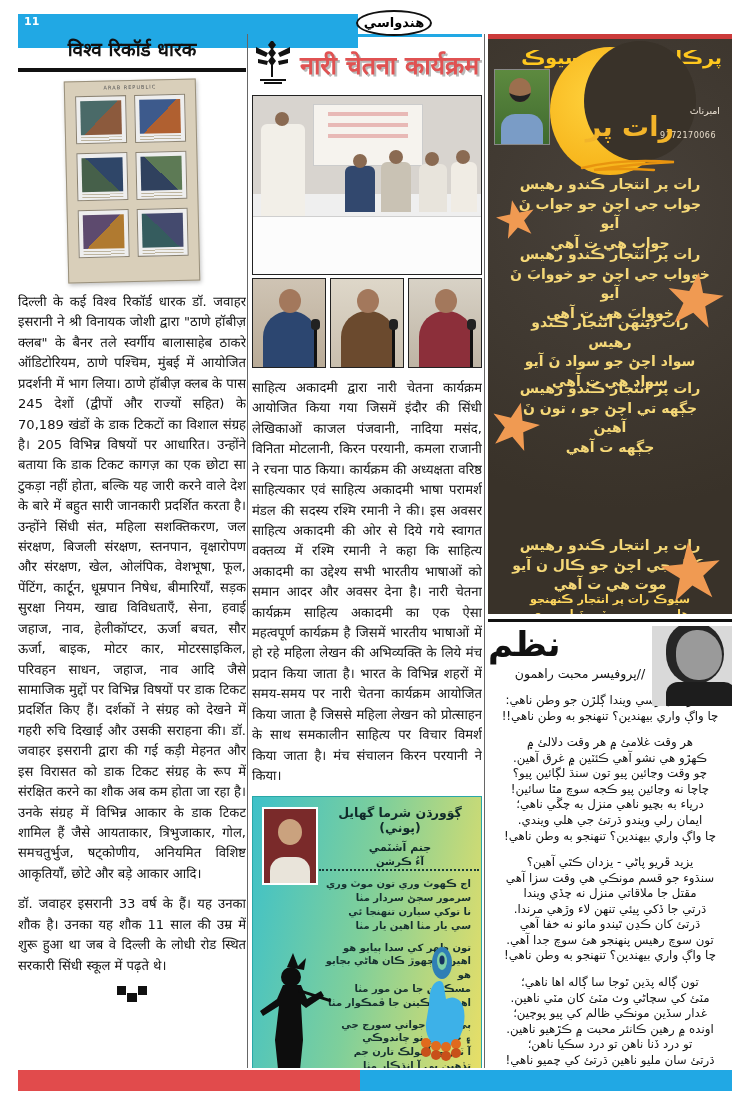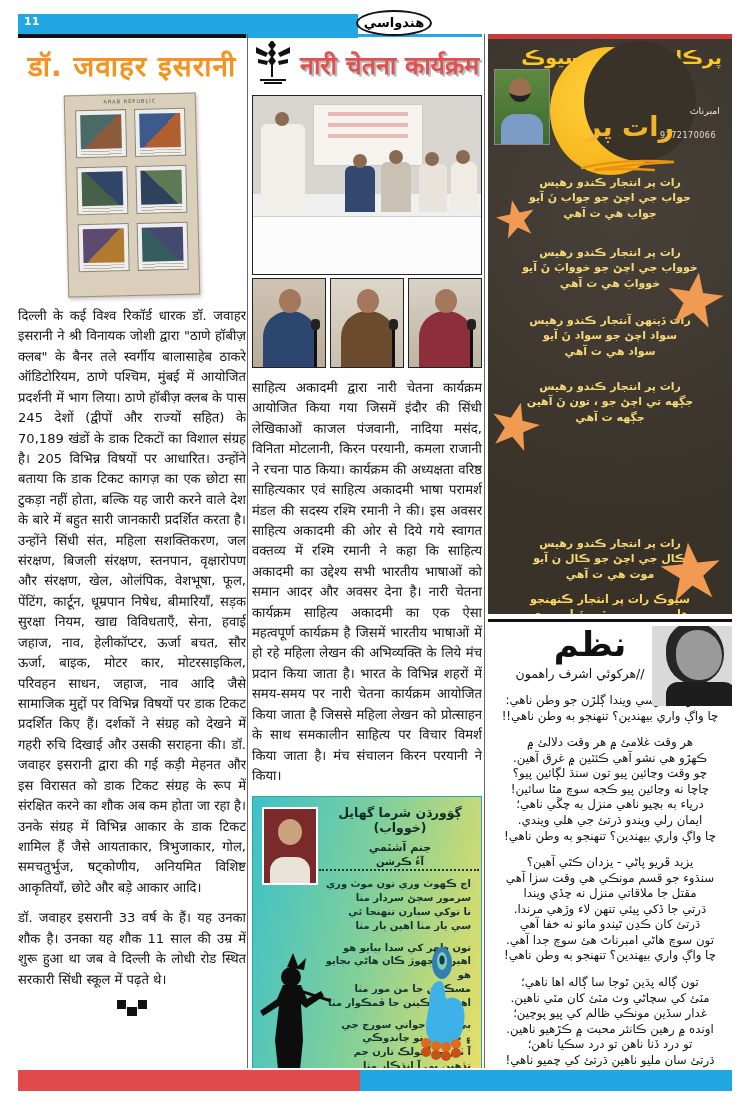--- a/index.html
+++ b/index.html
@@ -2,21 +2,21 @@
 <html lang="hi"><head>
 <meta charset="utf-8">
 <style>
   * { margin:0; padding:0; box-sizing:border-box; }
   html,body { background:#fff; }
   body { font-family:"DejaVu Sans","Liberation Sans",sans-serif; }
   .page { position:relative; width:750px; height:1109px; background:#fff; overflow:hidden; margin:0 auto; }
 
   
   .topbar { position:absolute; left:18px; top:14px; width:714px; height:17px; }
-  .bar { position:absolute; top:0; height:24px; }
+  .bar { position:absolute; top:0; height:34px; }
   .bar.blue { left:0; width:340px; background:#21a8e4; color:#fff; font-size:11px; font-weight:bold; padding:1px 0 0 6px; }
   .bar.red { right:0; width:322px; background:#e14b4c; color:#fff; }
   .bar.red .date { position:absolute; right:6px; top:1px; font-size:11px; font-weight:bold; direction:rtl; }
   .masthead { position:absolute; left:338px; top:-4px; width:76px; height:26px; background:#fff; border:2px solid #111;
               border-radius:50%; text-align:center; font-size:13px; font-weight:bold; line-height:22px; direction:rtl; z-index:2; }
 
   
   .col { position:absolute; top:34px; height:1034px; overflow:hidden; }
   .col-left { left:18px; width:228px; }
   .col-mid { left:252px; width:230px; }
@@ -89,37 +89,37 @@
   .nb-photo::before { content:""; position:absolute; left:14px; top:8px; width:22px; height:24px; border-radius:50%; background:#9c6f4e; box-shadow:inset 0 -16px 0 -10px #222; }
   .nb-photo::after { content:""; position:absolute; left:6px; bottom:-2px; width:42px; height:32px; border-radius:14px 14px 0 0; background:#7a9cc6; }
   .crescent { position:absolute; left:62px; top:8px; width:120px; height:128px; }
   .crescent::before { content:""; position:absolute; inset:0; border-radius:50%; background:radial-gradient(circle at 40% 40%, #ffd23d, #f3a80c); }
   .crescent::after { content:""; position:absolute; left:34px; top:-6px; width:112px; height:120px; border-radius:50%; background:#393229; }
   .nb-place { position:absolute; right:12px; top:66px; font-size:9.5px; color:#f0e6d8; direction:rtl; }
   .nb-phone { position:absolute; right:16px; top:92px; font-size:8px; color:#e8ddcb; letter-spacing:.5px; }
   .nb-raat { position:absolute; right:58px; top:72px; font-size:27px; font-weight:bold; color:#f2b42a; direction:rtl; }
   .nb-swoosh { position:absolute; left:92px; top:118px; width:96px; height:14px; }
   .nb-stanza { position:absolute; left:20px; width:204px; text-align:center; direction:rtl;
-               font-size:11px; font-weight:bold; line-height:1.4; color:#f5d878; white-space:pre-line; }
+               font-size:14px; font-weight:bold; line-height:1.4; color:#f5d878; white-space:pre-line; }
   .st0{top:136px;} .st1{top:206px;} .st2{top:274px;} .st3{top:340px;} .st4{top:428px;} .st5{top:497px;}
   .nb-close { position:absolute; left:20px; top:553px; width:204px; text-align:center; direction:rtl;
               font-size:11.2px; font-weight:bold; line-height:1.35; color:#ffd75e; white-space:pre-line; }
   .star { position:absolute; background:#f09a52; clip-path:polygon(50% 2%,62% 36%,98% 36%,69% 58%,80% 94%,50% 72%,20% 94%,31% 58%,2% 36%,38% 36%); }
   .star.a{left:8px; top:160px; width:40px; height:40px; transform:rotate(-12deg);}
   .star.b{right:8px; top:232px; width:58px; height:58px; transform:rotate(8deg);}
   .star.c{left:2px; top:362px; width:50px; height:50px; transform:rotate(14deg);}
   .star.d{right:10px; top:502px; width:62px; height:62px; transform:rotate(-6deg);}
 
   
   .nazm-rule { width:244px; height:3px; background:#111; margin-top:5px; }
   .nazm { position:relative; width:244px; margin-top:2px; }
   .nazm-photo { position:absolute; right:0; top:2px; width:80px; height:80px; background:#d9d9d9; overflow:hidden; }
   .nazm-photo::before { content:""; position:absolute; right:10px; top:4px; width:46px; height:50px; border-radius:46% 54% 50% 50%; background:#9a9a9a; box-shadow:-4px -2px 0 6px #262626; }
   .nazm-photo::after { content:""; position:absolute; right:-4px; bottom:-10px; width:70px; height:34px; border-radius:12px; background:#1d1d1d; }
-  .nazm-title { text-align:center; padding-right:40px; font-size:34px; font-weight:bold; color:#111; direction:rtl; }
+  .nazm-title { text-align:left; padding-right:40px; font-size:34px; font-weight:bold; color:#111; direction:rtl; }
   .nazm-by { text-align:center; padding-right:60px; font-size:12.5px; color:#111; direction:rtl; margin-top:2px; }
   .nazm-body { margin-top:12px; direction:rtl; text-align:center; font-size:11.8px; line-height:1.32; color:#111; }
   .nazm-stanza { margin-bottom:11px; white-space:pre-line; }
 
   
   .footer { position:absolute; left:18px; top:1070px; width:714px; height:21px; }
   .footer .fred { position:absolute; left:0; width:342px; height:21px; background:#e14b4c; }
   .footer .fblue { position:absolute; left:342px; width:372px; height:21px; background:#21a8e4; }
 
   .devanagari { font-family:"DejaVu Sans","Liberation Sans",sans-serif; }
@@ -133,22 +133,22 @@
   <header class="topbar">
     <div class="bar blue">
       <span>11</span>
     </div>
     <div class="masthead">
       <span>هندواسي</span>
     </div>
   </header>
 
   <section class="col col-left">
+    <h2 class="kicker devanagari">विश्व रिकॉर्ड धारक</h2>
     <div class="krule"></div>
-    <h1 class="left-title devanagari">डॉ. जवाहर इसरानी</h1>
     <figure class="stamp-album">
       <div class="album-head">ARAB REPUBLIC</div>
       <div class="stamp-grid">
         <div class="stamp s1">
             <div class="inner"></div>
             <div class="cap"></div>
           </div>
         <div class="stamp s2">
             <div class="inner"></div>
             <div class="cap"></div>
@@ -231,21 +231,21 @@
       <div class="portrait p3">
           <div class="sil"></div>
           <div class="mic"></div>
         </div>
     </div>
     <p class="body-para devanagari mid-body">साहित्य अकादमी द्वारा नारी चेतना कार्यक्रम आयोजित किया गया जिसमें इंदौर की सिंधी लेखिकाओं काजल पंजवानी, नादिया मसंद, विनिता मोटलानी, किरन परयानी, कमला राजानी ने रचना पाठ किया। कार्यक्रम की अध्यक्षता वरिष्ठ साहित्यकार एवं साहित्य अकादमी भाषा परामर्श मंडल की सदस्य रश्मि रमानी ने की। इस अवसर साहित्य अकादमी की ओर से दिये गये स्वागत वक्तव्य में रश्मि रमानी ने कहा कि साहित्य अकादमी का उद्देश्य सभी भारतीय भाषाओं को समान आदर और अवसर देना है। नारी चेतना कार्यक्रम साहित्य अकादमी का एक ऐसा महत्वपूर्ण कार्यक्रम है जिसमें भारतीय भाषाओं में हो रहे महिला लेखन की अभिव्यक्ति के लिये मंच प्रदान किया जाता है। भारत के विभिन्न शहरों में समय-समय पर नारी चेतना कार्यक्रम आयोजित किया जाता है जिससे महिला लेखन को प्रोत्साहन के साथ समकालीन साहित्य पर विचार विमर्श किया जाता है। मंच संचालन किरन परयानी ने किया।</p>
 
     <section class="krishna-box">
       <div class="kb-photo"></div>
       <div class="kb-head">
-        <div class="kb-author">ڳوَورڌن شرما گھايل (خوواب)</div>
+        <div class="kb-author">ڳوَورڌن شرما گھايل (پوني)</div>
         <div class="kb-occasion">جنم آشٽمي</div>
         <div class="kb-title">آءُ ڪرشن</div>
       </div>
       <div class="kb-dots"></div>
       <div class="kb-stanzas">
         <div class="kb-stanza">اڄ ڪھوٽ وري تون موٽ وري
 سرمور سڄڻ سردار مٺا
 نا توکي سيارن تنهنجا ئي
 سي يار مٺا اهين يار مٺا</div>
         <div class="kb-stanza">تون ظهر کي سدا ٻيايو هو
@@ -332,37 +332,37 @@
       <span class="star b"></span>
       <span class="star c"></span>
       <span class="star d"></span>
     </section>
 
     <div class="nazm-rule"></div>
 
     <section class="nazm">
       <div class="nazm-photo"></div>
       <h2 class="nazm-title">نظم</h2>
-      <div class="nazm-by">//هرکوئي اشرف راهمون</div>
+      <div class="nazm-by">//پروفيسر محبت راهمون</div>
       <div class="nazm-body">
         <div class="nazm-stanza">گل توڪان رسي ويندا ڳلڙن جو وطن ناهي:
 چا واڳ واري بيهندين؟ تنهنجو به وطن ناهي!!</div>
         <div class="nazm-stanza">هر وقت غلامئ ۾ هر وقت دلالئ ۾
 ڪهڙو هي نشو آهي ڪئٽين ۾ غرق آهين.
 چو وقت وڃائين پيو تون سنڌ لڳائين پيو؟
 چاچا نه وڃائين پيو ڪجه سوچ مٿا سائين!
 درياء به بچيو ناهي منزل به چڱي ناهي؛
 ايمان رلي ويندو ڌرتئ جي هلي ويندي.
 چا واڳ واري بيهندين؟ تنهنجو به وطن ناهي!</div>
         <div class="nazm-stanza">يزيد ڦريو پاڻي - يزدان ڪٿي آهين؟
 سنڌوء جو قسم مونڪي هي وقت سزا آهي
 مقتل جا ملاقاتي منزل نه چڏي ويندا
 ڌرتي جا ڏکي پيئي تنهن لاء وڙهي مرندا.
 ڌرتئ کان ڪڍن ٿيندو ماٺو نه خفا آهي
-تون سوچ هاڻي امبرناٿ هئ سوچ جدا آهي.
+تون سوچ رهيس پنهنجو هئ سوچ جدا آهي.
 چا واڳ واري بيهندين؟ تنهنجو به وطن ناهي!</div>
         <div class="nazm-stanza">تون ڳاله پڌين ٿوجا سا ڳاله اها ناهي؛
 مٽئ کي سڄاڻي وٺ مٽئ کان مٽي ناهين.
 غدار سڏين مونڪي ظالم کي پيو پوڄين؛
 اونده ۾ رهين ڪانئر محبت ۾ ڪڙهيو ناهين.
 تو درد ڏنا ناهن تو درد سڪيا ناهن؛
 ڌرتئ سان مليو ناهين ڌرتئ کي چميو ناهي!
 چا واڳ واري بيهندين؟ تنهنجو به وطن ناهي!</div>
       </div>
     </section>

